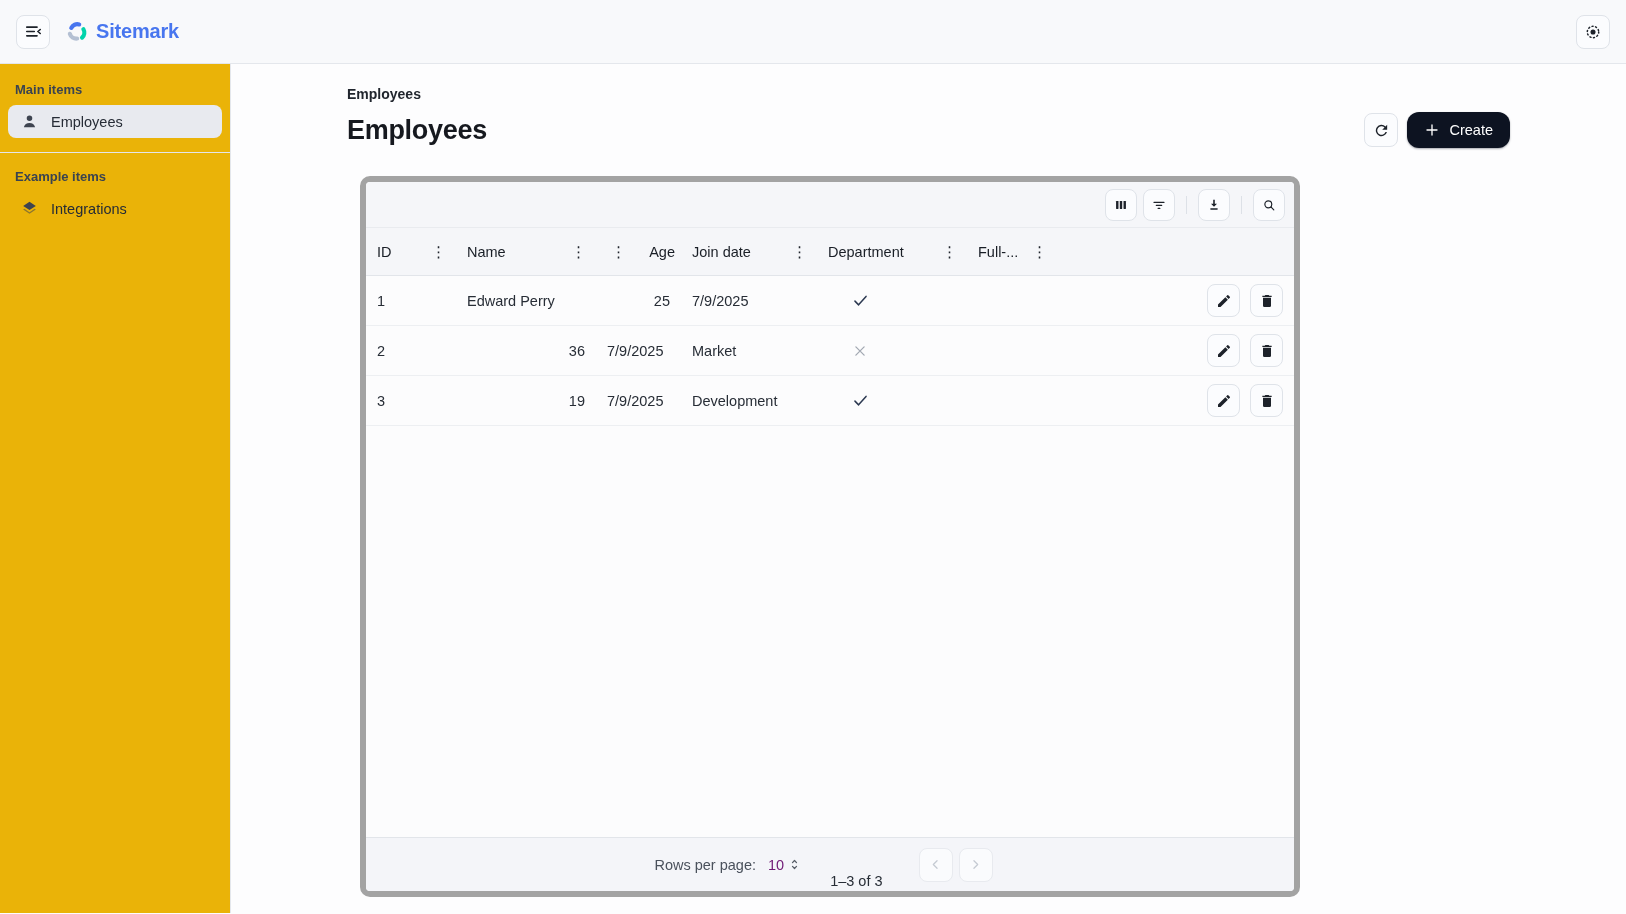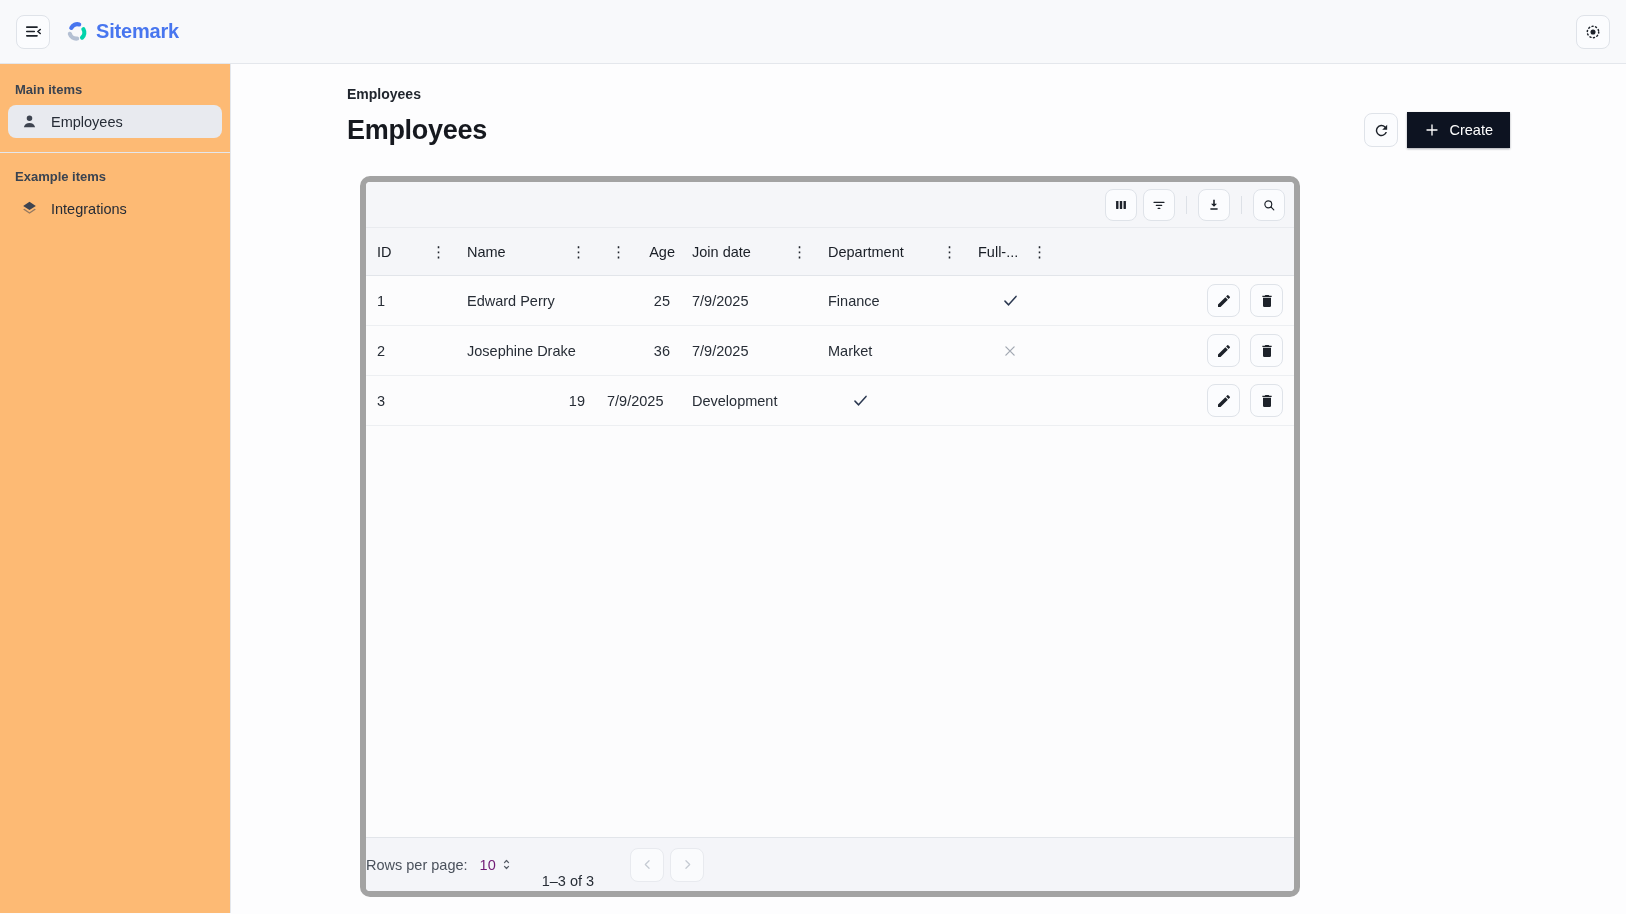--- a/index.html
+++ b/index.html
@@ -11,40 +11,40 @@
     display:flex; align-items:center; padding:8px 16px; }
   .icon-btn { width:34px; height:34px; border:1px solid #dfe3e9; background:#fbfcfe;
     border-radius:8px; display:inline-flex; align-items:center; justify-content:center;
     color:#1d222a; cursor:pointer; flex:none; }
   .brand { display:flex; align-items:center; gap:8px; margin-left:15px; cursor:pointer; }
   .brand-text { font-size:20px; font-weight:700; letter-spacing:-0.2px; }
   .topbar .spacer { flex:1; }
 
   
   .app-body { display:flex; height:849px; }
-  .sidebar { width:231px; flex:none; background:#fdba74; border-right:1px solid #e4e7ec;
+  .sidebar { width:231px; flex:none; background:#eab308; border-right:1px solid #e4e7ec;
     padding-top:18px; }
   .section-title { font-size:13px; font-weight:700; color:#3a4350; margin:0 0 8px 15px; }
   .nav-item { height:33px; margin:2px 8px; border-radius:8px; display:flex;
     align-items:center; gap:12px; padding:0 12px; font-size:14.5px; color:#262c36;
     cursor:pointer; }
   .nav-item.selected { background:#e8eaef; }
   .nav-item .nav-icon { display:flex; color:#3e4450; }
   .nav-item .grow { flex:1; }
   .nav-item .chev { color:#8d949e; display:flex; }
   .sidebar-divider { border-top:1px solid #e4e7ec; margin:14px 0 16px 0; }
 
   .main { flex:1; overflow:hidden; background:#fdfdfe; }
   .content { width:1163px; margin:0 auto; padding-top:22px; }
 
   .breadcrumb { font-size:14px; font-weight:700; color:#21262e; }
   .title-row { display:flex; align-items:center; margin-top:10px; }
   .page-title { font-size:27px; font-weight:700; color:#16191f; letter-spacing:-0.3px; }
   .title-actions { margin-left:auto; display:flex; align-items:center; gap:9px; }
-  .create-btn { height:36px; padding:12px 17px; border:none; border-radius:0;
+  .create-btn { height:36px; padding:12px 17px; border:none; border-radius:12px;
     background:#0d1321; color:#ffffff; font-size:14.5px; font-weight:500;
     display:inline-flex; align-items:center; gap:9px; cursor:pointer;
     font-family:"Liberation Sans", sans-serif; box-shadow:0 1px 2px rgba(10,15,30,.35); }
 
   
   .card { margin-top:28px; margin-left:13px; width:940px; height:721px;
     border:6px solid #a3a3a3; border-radius:10px; overflow:hidden;
     display:flex; flex-direction:column; background:#fcfcfd; }
   .grid-toolbar { height:46px; flex:none; background:#f5f6f9; display:flex;
     align-items:center; justify-content:flex-end; gap:6px; padding:0 9px;
@@ -70,21 +70,21 @@
   .td.actions { justify-content:flex-end; gap:10px; padding-right:11px; }
   .row-btn { width:33px; height:33px; }
   .bool-wrap { display:inline-flex; }
   .bool-wrap .ic { display:none; }
   .bool-wrap.check-icon .ic.ic-check { display:block; color:#2b3850; }
   .bool-wrap.close-icon .ic.ic-close { display:block; color:#a2a8b2; }
 
   .grid-filler { flex:1; background:#fcfcfd; }
 
   .grid-footer { height:54px; flex:none; background:#f4f5f9; border-top:1px solid #e2e5ea;
-    display:flex; align-items:center; justify-content:flex-start; padding-right:13px;
+    display:flex; align-items:center; justify-content:center; padding-right:13px;
     font-size:14.5px; }
   .rpp-label { color:#4a515c; }
   .rpp-select { display:inline-flex; align-items:center; gap:3px; margin:0 28px 0 12px;
     color:#701a75; cursor:pointer; }
   .range-label { color:#272d36; margin-right:36px;margin-top:32px; }
   .pg-btn { color:#c5cad3; background:#fafbfd; border-color:#e8eaef; }
   .pg-btn + .pg-btn { margin-left:6px; }
 
   svg { display:block; }
 </style>
@@ -243,21 +243,20 @@
           <div class="th"></div>
           <div class="th"></div>
         </div>
 
         <div id="rows-container">
           <div class="gridrow tbody-row">
             <div class="td">1</div>
             <div class="td">Edward Perry</div>
             <div class="td right">25</div>
             <div class="td">7/9/2025</div>
-            <div class="td">Finance</div>
             <div class="td center">
               <span class="bool-wrap check-icon">
                 <span class="ic ic-check">
                   <svg width="19" height="19" viewBox="0 0 24 24" fill="none" stroke="currentColor" stroke-width="1.9" stroke-linecap="round" stroke-linejoin="round">
                     <path d="m5 12.8 4.6 4.7L19 6.8"></path>
                   </svg>
                 </span>
 
               </span>
             </div>
@@ -275,21 +274,20 @@
                   <svg width="16" height="16" viewBox="0 0 24 24" fill="currentColor">
                     <path d="M6 19a2 2 0 0 0 2 2h8a2 2 0 0 0 2-2V7H6v12zM19 4h-3.5l-1-1h-5l-1 1H5v2h14V4z"></path>
                   </svg>
                 </span>
               </button>
             </div>
           </div>
 
           <div class="gridrow tbody-row">
             <div class="td">2</div>
-            <div class="td">Josephine Drake</div>
             <div class="td right">36</div>
             <div class="td">7/9/2025</div>
             <div class="td">Market</div>
             <div class="td center">
               <span class="bool-wrap close-icon">
 
                 <span class="ic ic-close">
                   <svg width="18" height="18" viewBox="0 0 24 24" fill="none" stroke="currentColor" stroke-width="1.7" stroke-linecap="round">
                     <path d="M6.5 6.5l11 11M17.5 6.5l-11 11"></path>
                   </svg>

